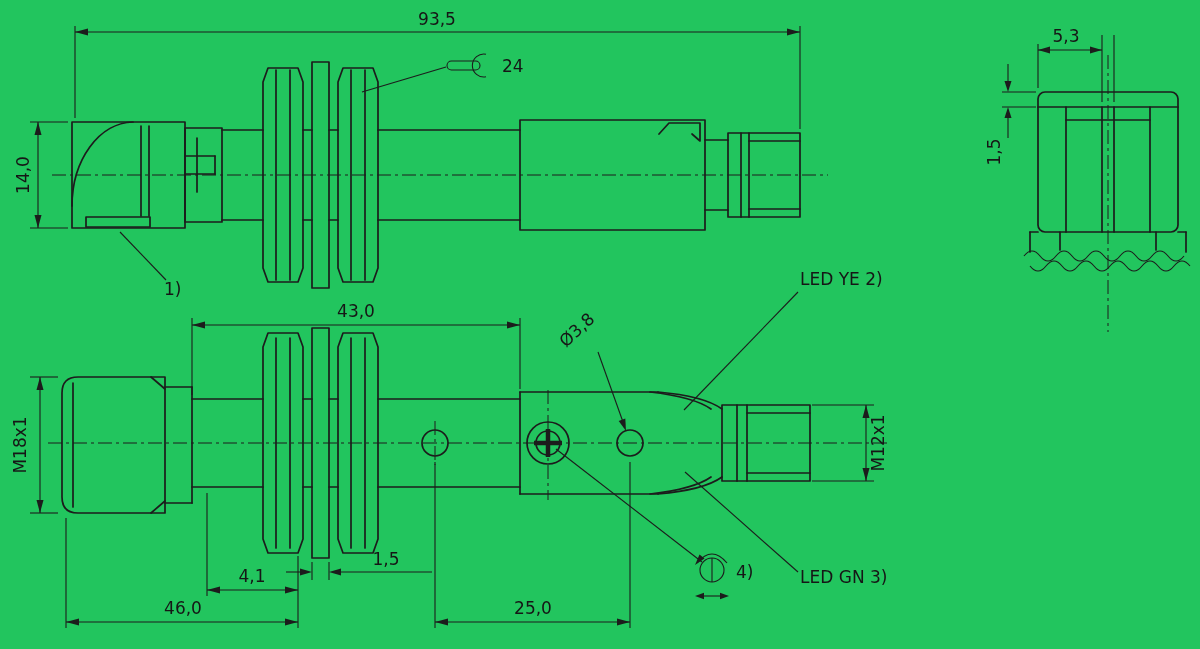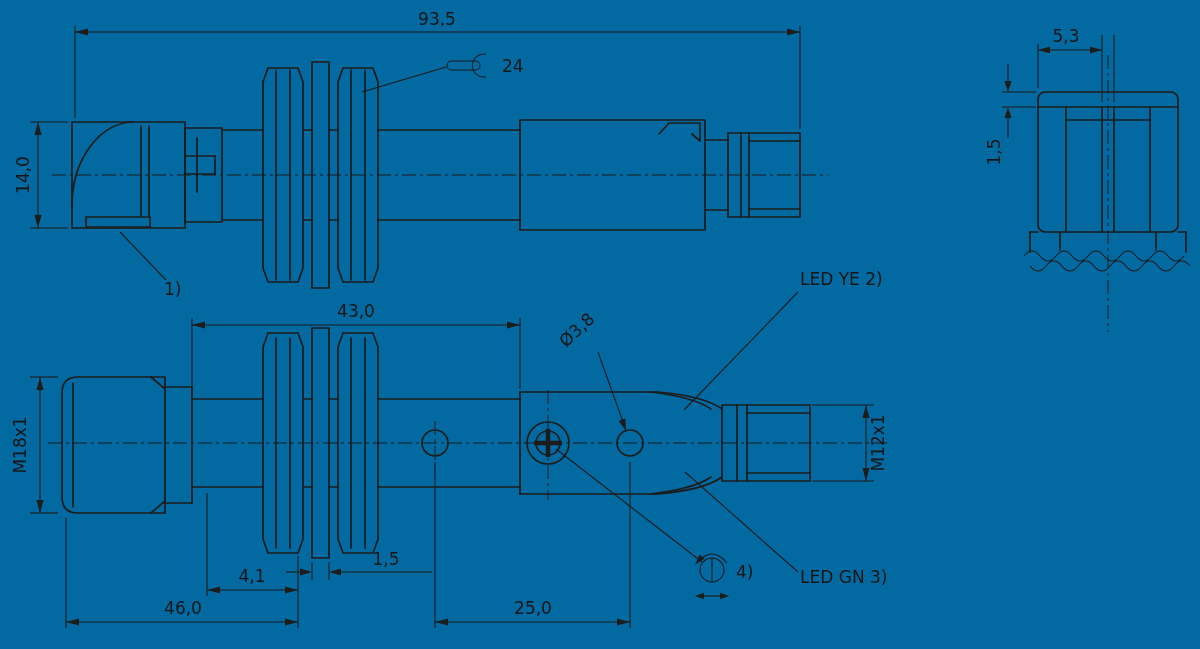--- a/index.html
+++ b/index.html
@@ -1,16 +1,16 @@
 <!DOCTYPE html>
 <html><head>
 <meta charset="utf-8">
 <style>
   html,body{margin:0;padding:0;background:#ffffff;}
-  .canvas{position:relative;width:1200px;height:649px;background:#0369a1;overflow:hidden;}
+  .canvas{position:relative;width:1200px;height:649px;background:#22c55e;overflow:hidden;}
   svg{display:block;}
   .o{stroke:#1c1c1c;stroke-width:1.7;fill:none;stroke-linejoin:round;stroke-linecap:round;}
   .t{stroke:#1c1c1c;stroke-width:1.1;fill:none;stroke-linecap:butt;}
   .c{stroke:#1c1c1c;stroke-width:1;fill:none;stroke-dasharray:14 4 3 4;}
   .f{fill:#1c1c1c;stroke:none;}
   .pc{stroke:#1c1c1c;stroke-width:4.5;fill:none;stroke-linecap:butt;}
   text{font-family:"DejaVu Sans", sans-serif;font-size:17px;fill:#161616;}
 </style>
 </head>
 <body>

